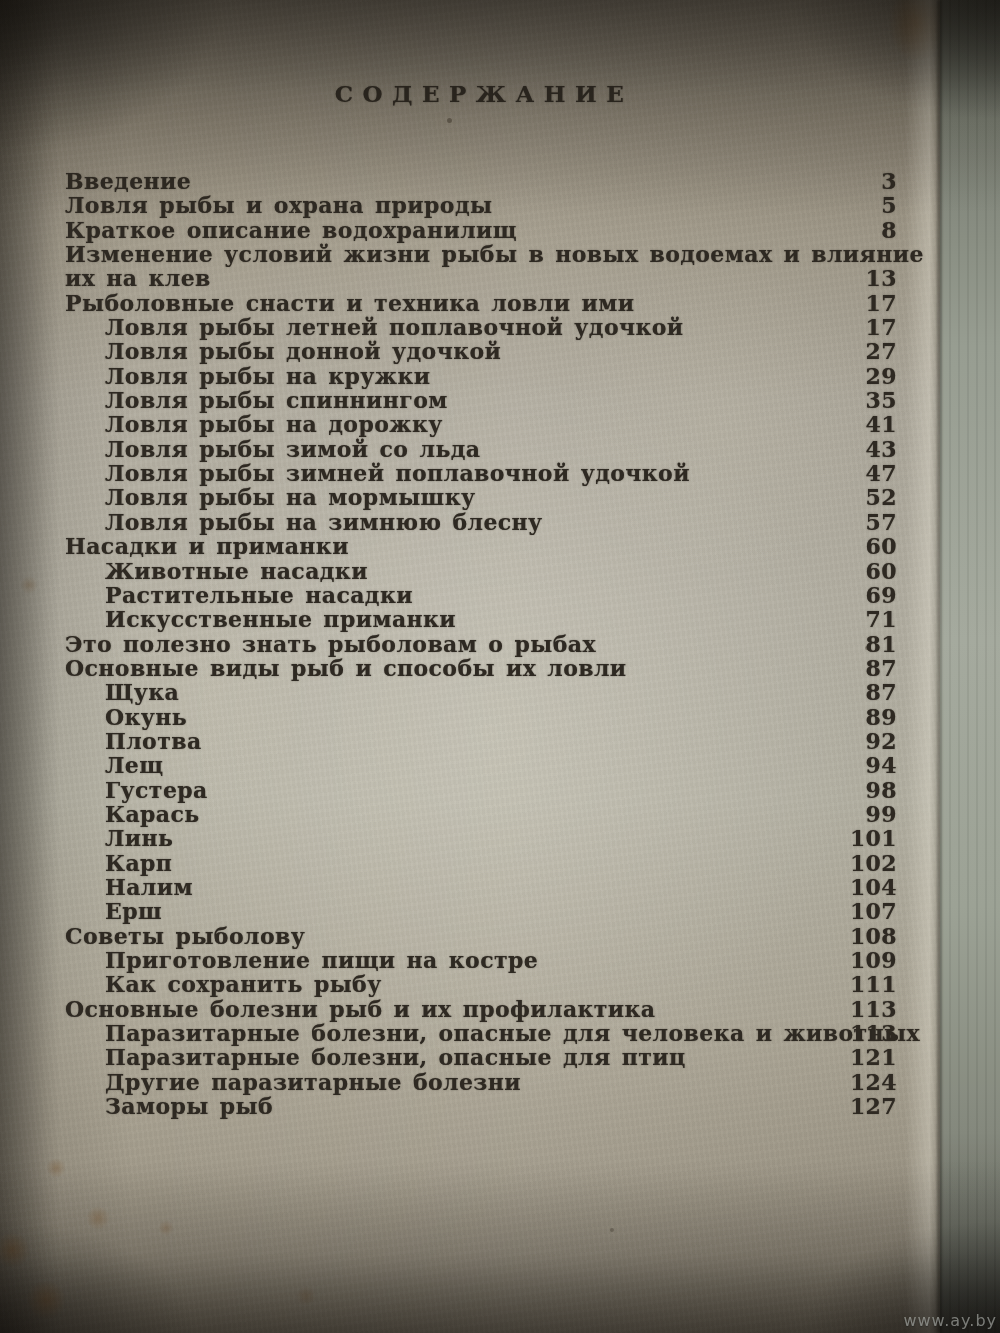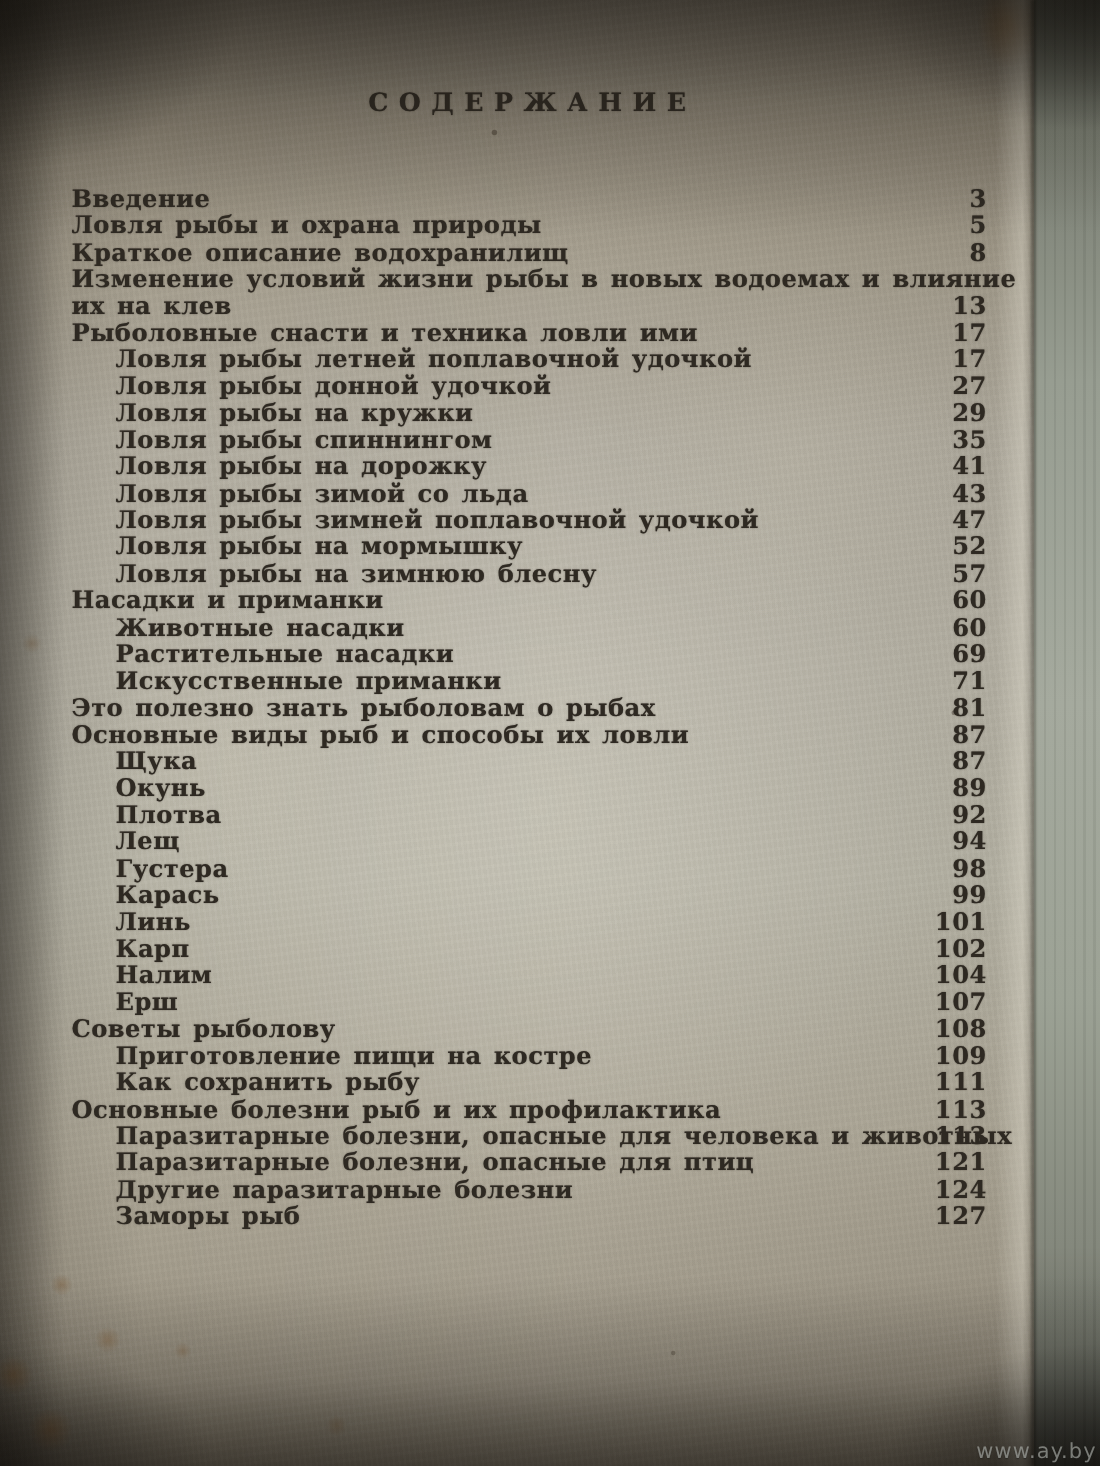--- a/index.html
+++ b/index.html
@@ -101,21 +101,21 @@
       linear-gradient(to right, rgba(18,15,11,0.35) 0%, rgba(18,15,11,0) 6%),
       radial-gradient(ellipse 135% 100% at 50% 52%, rgba(0,0,0,0) 58%, rgba(14,12,9,0.30) 88%, rgba(8,7,5,0.55) 100%),
       radial-gradient(ellipse 320px 220px at 0% 0%, rgba(0,0,0,0.55), rgba(0,0,0,0) 70%),
       radial-gradient(ellipse 300px 170px at 100% 0%, rgba(0,0,0,0.45), rgba(0,0,0,0) 70%),
       radial-gradient(ellipse 280px 160px at 0% 100%, rgba(0,0,0,0.40), rgba(0,0,0,0) 70%),
       radial-gradient(ellipse 280px 160px at 100% 100%, rgba(0,0,0,0.45), rgba(0,0,0,0) 70%);
   }
   .watermark{
     position:absolute;right:3px;bottom:3px;z-index:7;
     font-family:"DejaVu Sans","Liberation Sans",sans-serif;
-    font-size:19px;letter-spacing:1px;
+    font-size:16px;letter-spacing:1px;
     color:rgba(198,203,196,0.55);
     text-shadow:0 1px 1px rgba(30,30,28,0.5);
   }
 </style>
 </head>
 <body>
 
 <div class="photo">
   <div class="page-base"></div>
 

